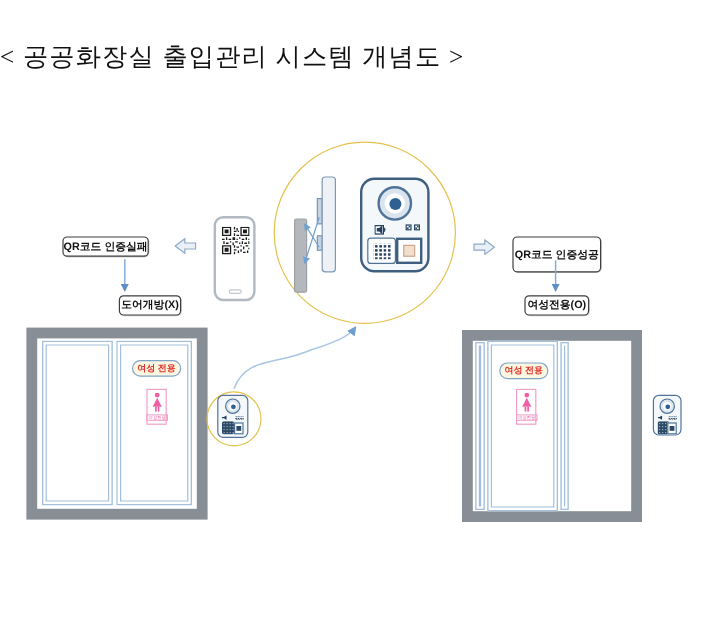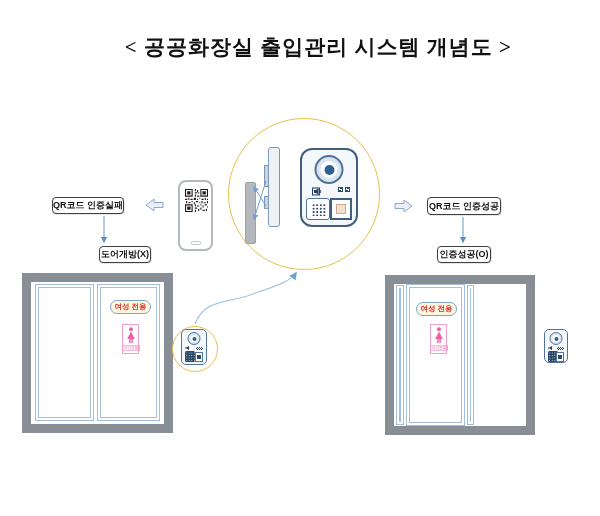--- a/index.html
+++ b/index.html
@@ -1,30 +1,30 @@
 <!DOCTYPE html>
 <html><head>
 <meta charset="utf-8">
 <style>
   * { margin:0; padding:0; box-sizing:border-box; }
   html,body { background:#fff; }
   body { font-family:"Liberation Sans", sans-serif; }
   #stage { position:relative; width:600px; height:516px; background:#fff; overflow:hidden; }
 
-  .title { position:absolute; left:0; top:33px; width:512px; text-align:right;
-           font-family:"Liberation Serif", serif; font-weight:bold; font-size:21px;
+  .title { position:absolute; left:0; top:33px; width:512px; text-align:left;
+           font-family:"Liberation Serif", serif; font-weight:normal; font-size:21px;
            color:#111; letter-spacing:1px; }
 
   .label-box { position:absolute; background:#fff; border:1.4px solid #3f3f3f; border-radius:4px;
                display:flex; align-items:center; justify-content:center;
                font-size:9px; font-weight:bold; color:#111;
                box-shadow:0.5px 0.5px 0.5px rgba(0,0,0,.2); white-space:nowrap; }
   .auth-fail { left:52px; top:197px; width:72px; height:17px; }
   .door-x    { left:79px; top:246px; width:52px; height:17px;margin-left:20px; }
-  .auth-ok   { left:427px; top:197px; width:74px; height:18px; }
+  .auth-ok   { left:427px; top:197px; width:74px; height:30px; }
   .door-o    { left:437px; top:246px; width:54px; height:17px; }
 
   .blockarrow { position:absolute; }
   .ba-left  { left:145px; top:198px; }
   .ba-right { left:394px; top:199px; }
 
   
   .phone { position:absolute; left:178px; top:180px; width:35px; height:71px;
            border:2px solid #b2b9c1; border-radius:8px; background:#fff; }
   .phone-qr { position:absolute; left:5px; top:7px; width:23px; height:23px; }
@@ -129,21 +129,21 @@
 <body>
 
 <div id="stage">
 
   <div class="title">&lt; 공공화장실 출입관리 시스템 개념도 &gt;</div>
 
   <div class="label-box auth-fail">QR코드 인증실패</div>
   <div class="label-box door-x">도어개방(X)</div>
 
   <div class="label-box auth-ok">QR코드 인증성공</div>
-  <div class="label-box door-o">인증성공(O)</div>
+  <div class="label-box door-o">여성전용(O)</div>
 
   <svg class="blockarrow ba-left" width="19" height="14">
     <polygon points="1,7 9,1 9,4.5 18,4.5 18,9.5 9,9.5 9,13" fill="#eaf0f8" stroke="#8fa8c8" stroke-width="1"></polygon>
   </svg>
   <svg class="blockarrow ba-right" width="19" height="14">
     <polygon points="18,7 10,1 10,4.5 1,4.5 1,9.5 10,9.5 10,13" fill="#eaf0f8" stroke="#8fa8c8" stroke-width="1"></polygon>
   </svg>
 
   <div class="phone">
     <svg class="phone-qr" viewBox="0 0 21 21">

